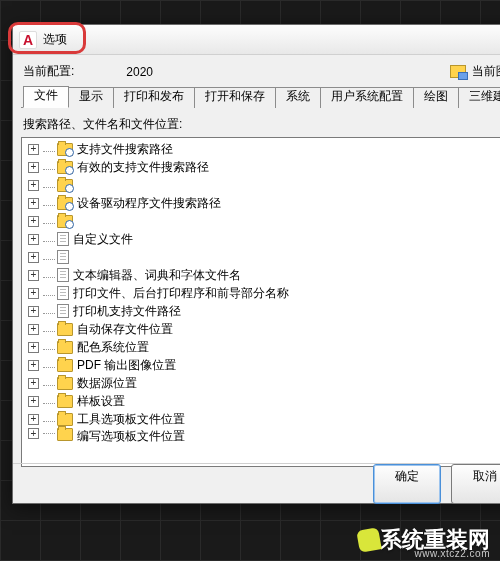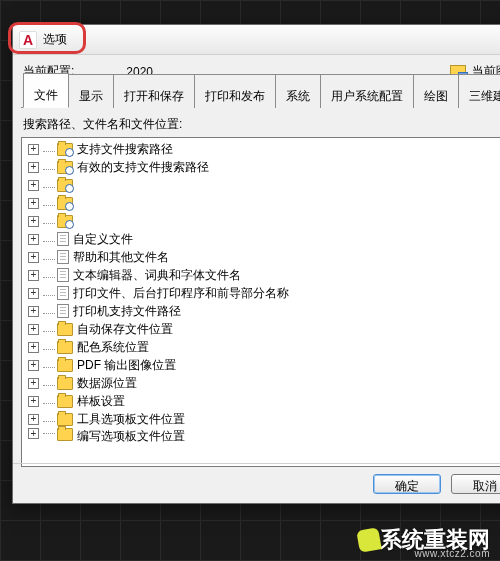--- a/index.html
+++ b/index.html
@@ -90,21 +90,21 @@
   }
   .tabstrip {
     display: flex;
     align-items: flex-end;
     border-bottom: 1px solid #8c8c8c;
     height: 22px;
     padding-left: 2px;
     gap: 0;
   }
   .tab {
-    padding: 13px 10px 3px;
+    padding: 0 10px 3px;
     border: 1px solid #8c8c8c;
     border-bottom: none;
     background: #f0f0f0;
     margin-right: -1px;
     position: relative;
     top: 1px;
     white-space: nowrap;
   }
   .tab.active {
     background: #fefefe;
@@ -213,21 +213,21 @@
     height: 40px;
     display: flex;
     align-items: center;
     justify-content: flex-end;
     gap: 10px;
     padding: 0 12px;
     border-top: 1px solid #d0d0d0;
   }
   .btn {
     min-width: 68px;
-    height: 20px;
+    height: 40px;
     border: 1px solid #7a7a7a;
     background: linear-gradient(#fefefe,#e5e5e5);
     border-radius: 3px;
     text-align: center;
     line-height: 22px;
     padding: 0 10px;
   }
   .btn.default {
     border: 1px solid #4a90d9;
     box-shadow: 0 0 0 1px #9cc4ee inset;
@@ -279,22 +279,22 @@
       <span style="width:40px"></span>
       <span>2020</span>
       <span class="spacer"></span>
       <span class="drawing-icon"></span>
       <span>当前图形:</span>
     </div>
 
     <div class="tabstrip" id="tabstrip">
         <div class="tab active">文件</div>
         <div class="tab">显示</div>
+        <div class="tab">打印和发布</div>
         <div class="tab">打开和保存</div>
-        <div class="tab">打印和发布</div>
         <div class="tab">系统</div>
         <div class="tab">用户系统配置</div>
         <div class="tab">绘图</div>
         <div class="tab">三维建模</div>
       </div>
 
     <div class="group-label">搜索路径、文件名和文件位置:</div>
 
     <div class="tree-wrap">
       <div class="tree" id="tree">
@@ -312,37 +312,37 @@
           </div>
           <div class="node">
             <span class="exp">+</span>
             <span class="dots"></span>
             <span class="ficon folder-search"></span>
           </div>
           <div class="node">
             <span class="exp">+</span>
             <span class="dots"></span>
             <span class="ficon folder-search"></span>
+            <span>设备驱动程序文件搜索路径</span>
           </div>
           <div class="node">
             <span class="exp">+</span>
             <span class="dots"></span>
             <span class="ficon folder-search"></span>
           </div>
           <div class="node">
             <span class="exp">+</span>
             <span class="dots"></span>
             <span class="ficon doc"></span>
             <span>自定义文件</span>
           </div>
           <div class="node">
             <span class="exp">+</span>
             <span class="dots"></span>
             <span class="ficon doc"></span>
-            <span>帮助和其他文件名</span>
           </div>
           <div class="node">
             <span class="exp">+</span>
             <span class="dots"></span>
             <span class="ficon doc"></span>
             <span>文本编辑器、词典和字体文件名</span>
           </div>
           <div class="node">
             <span class="exp">+</span>
             <span class="dots"></span>

